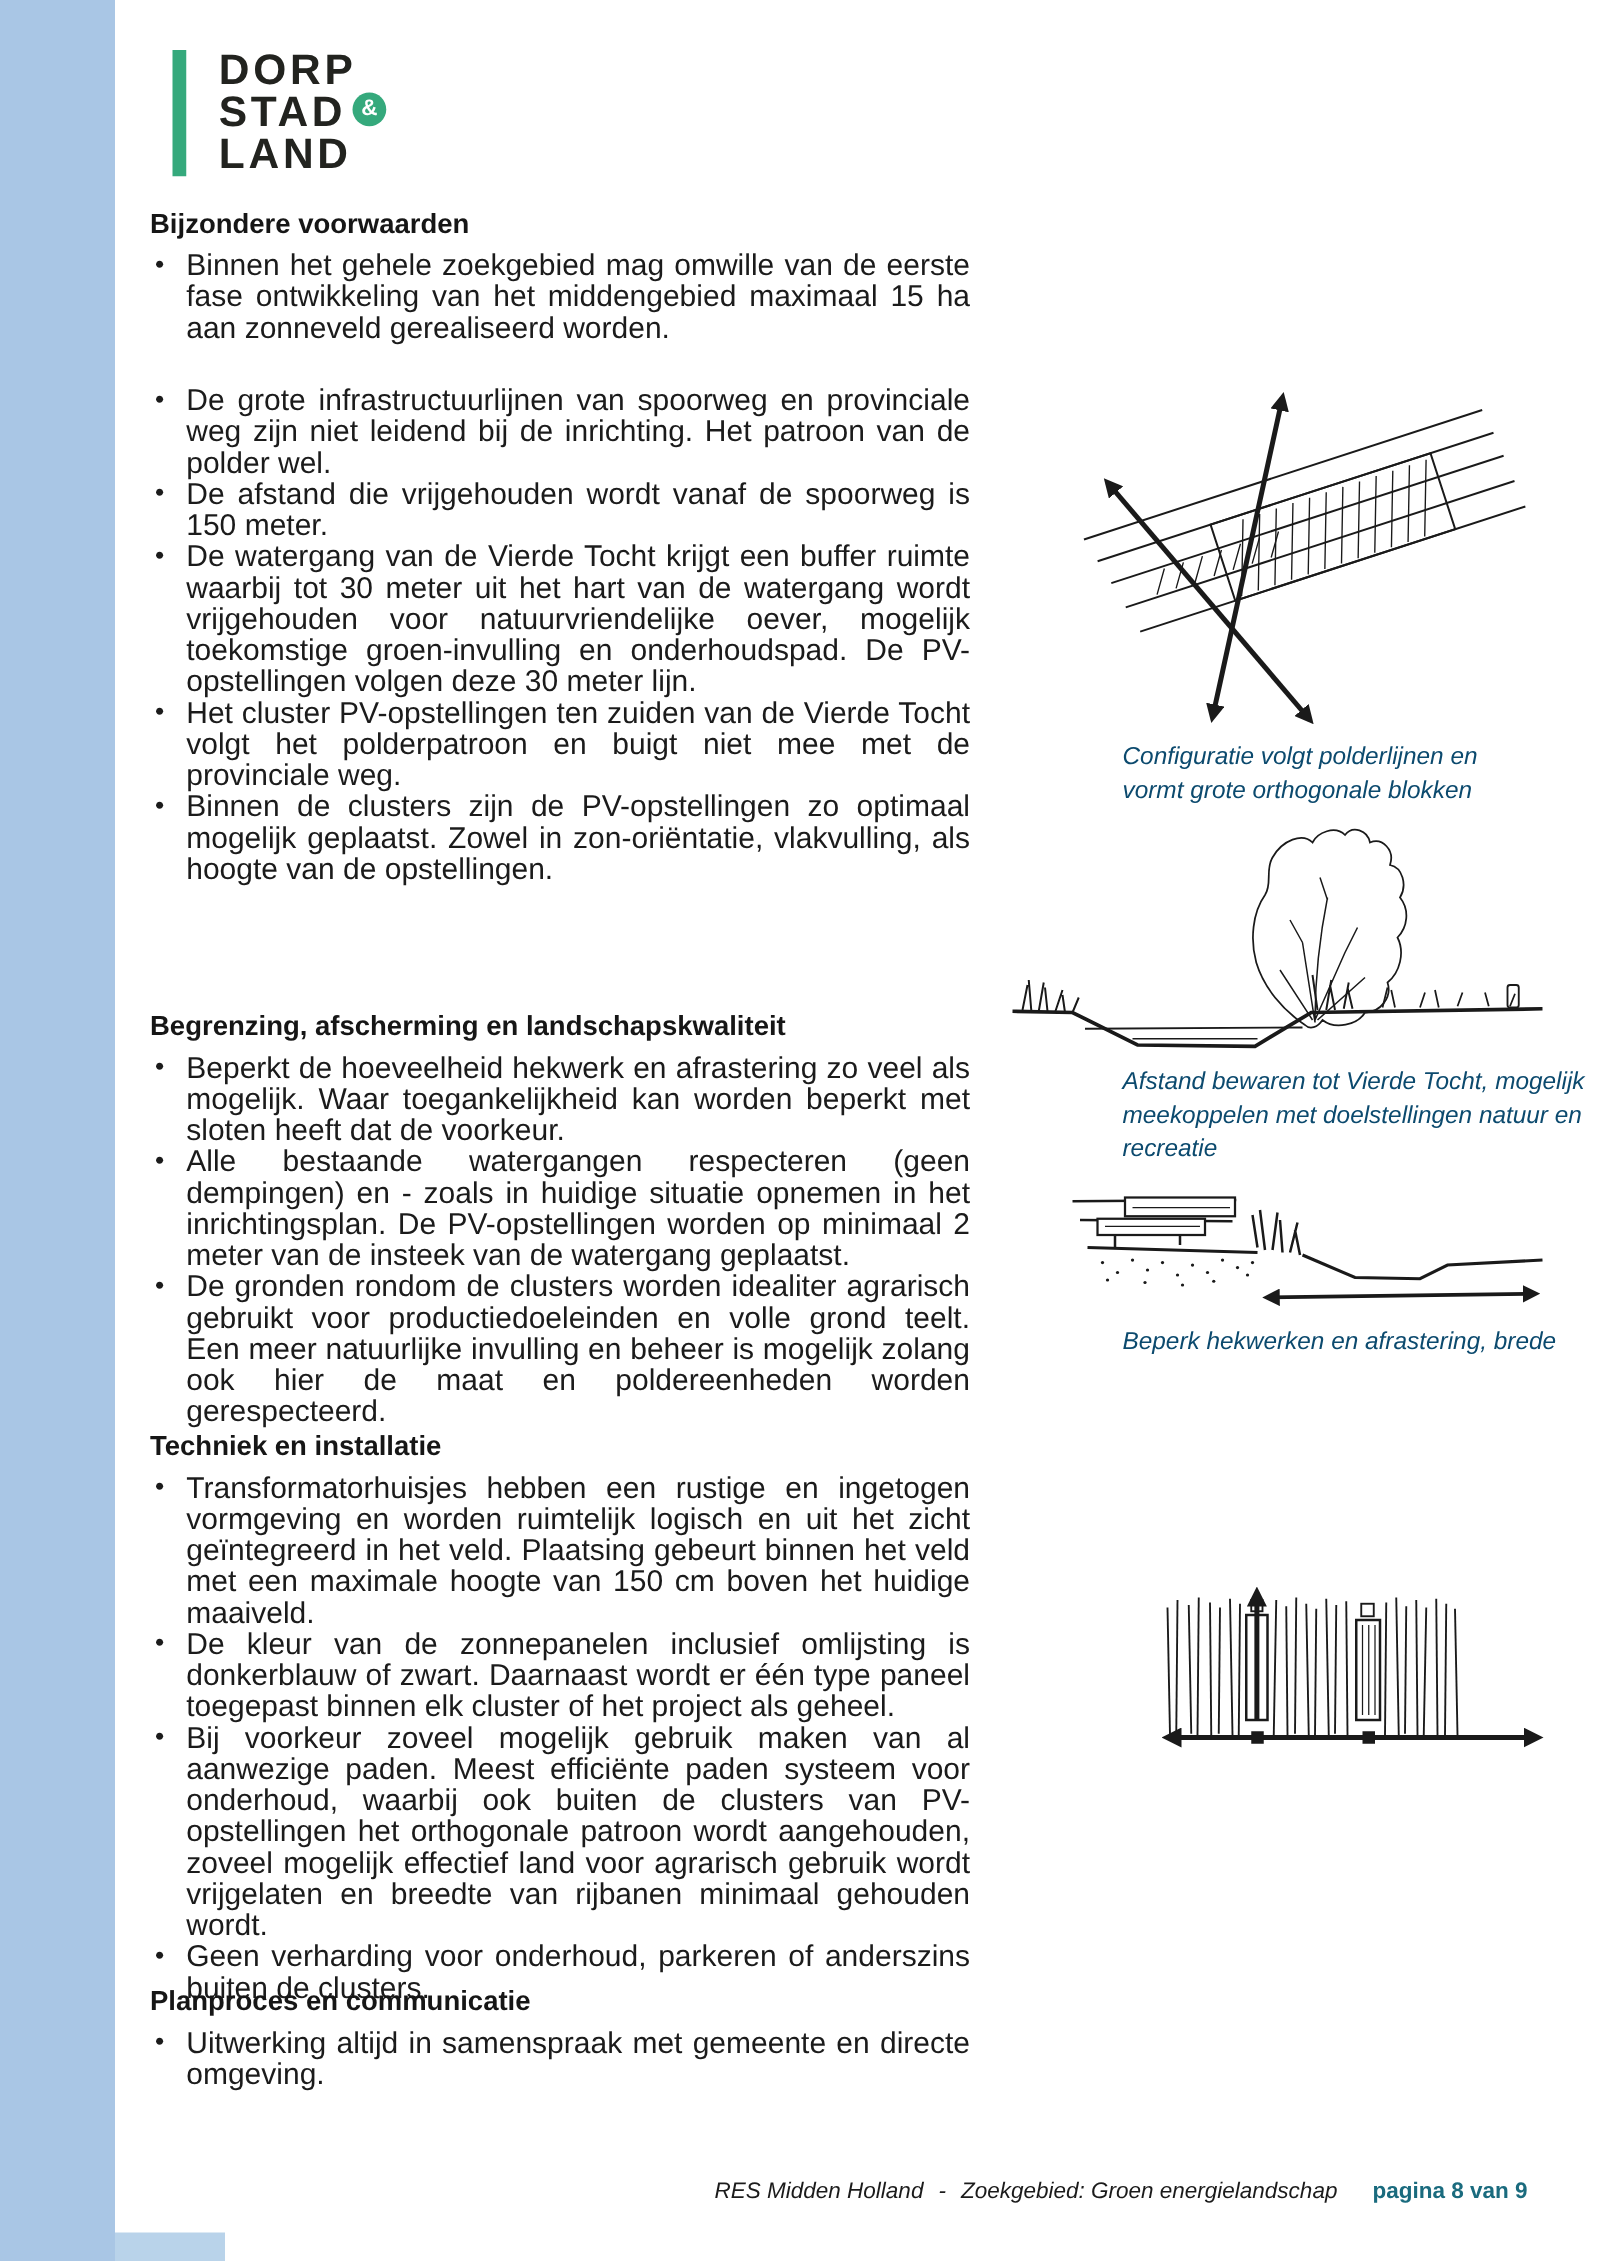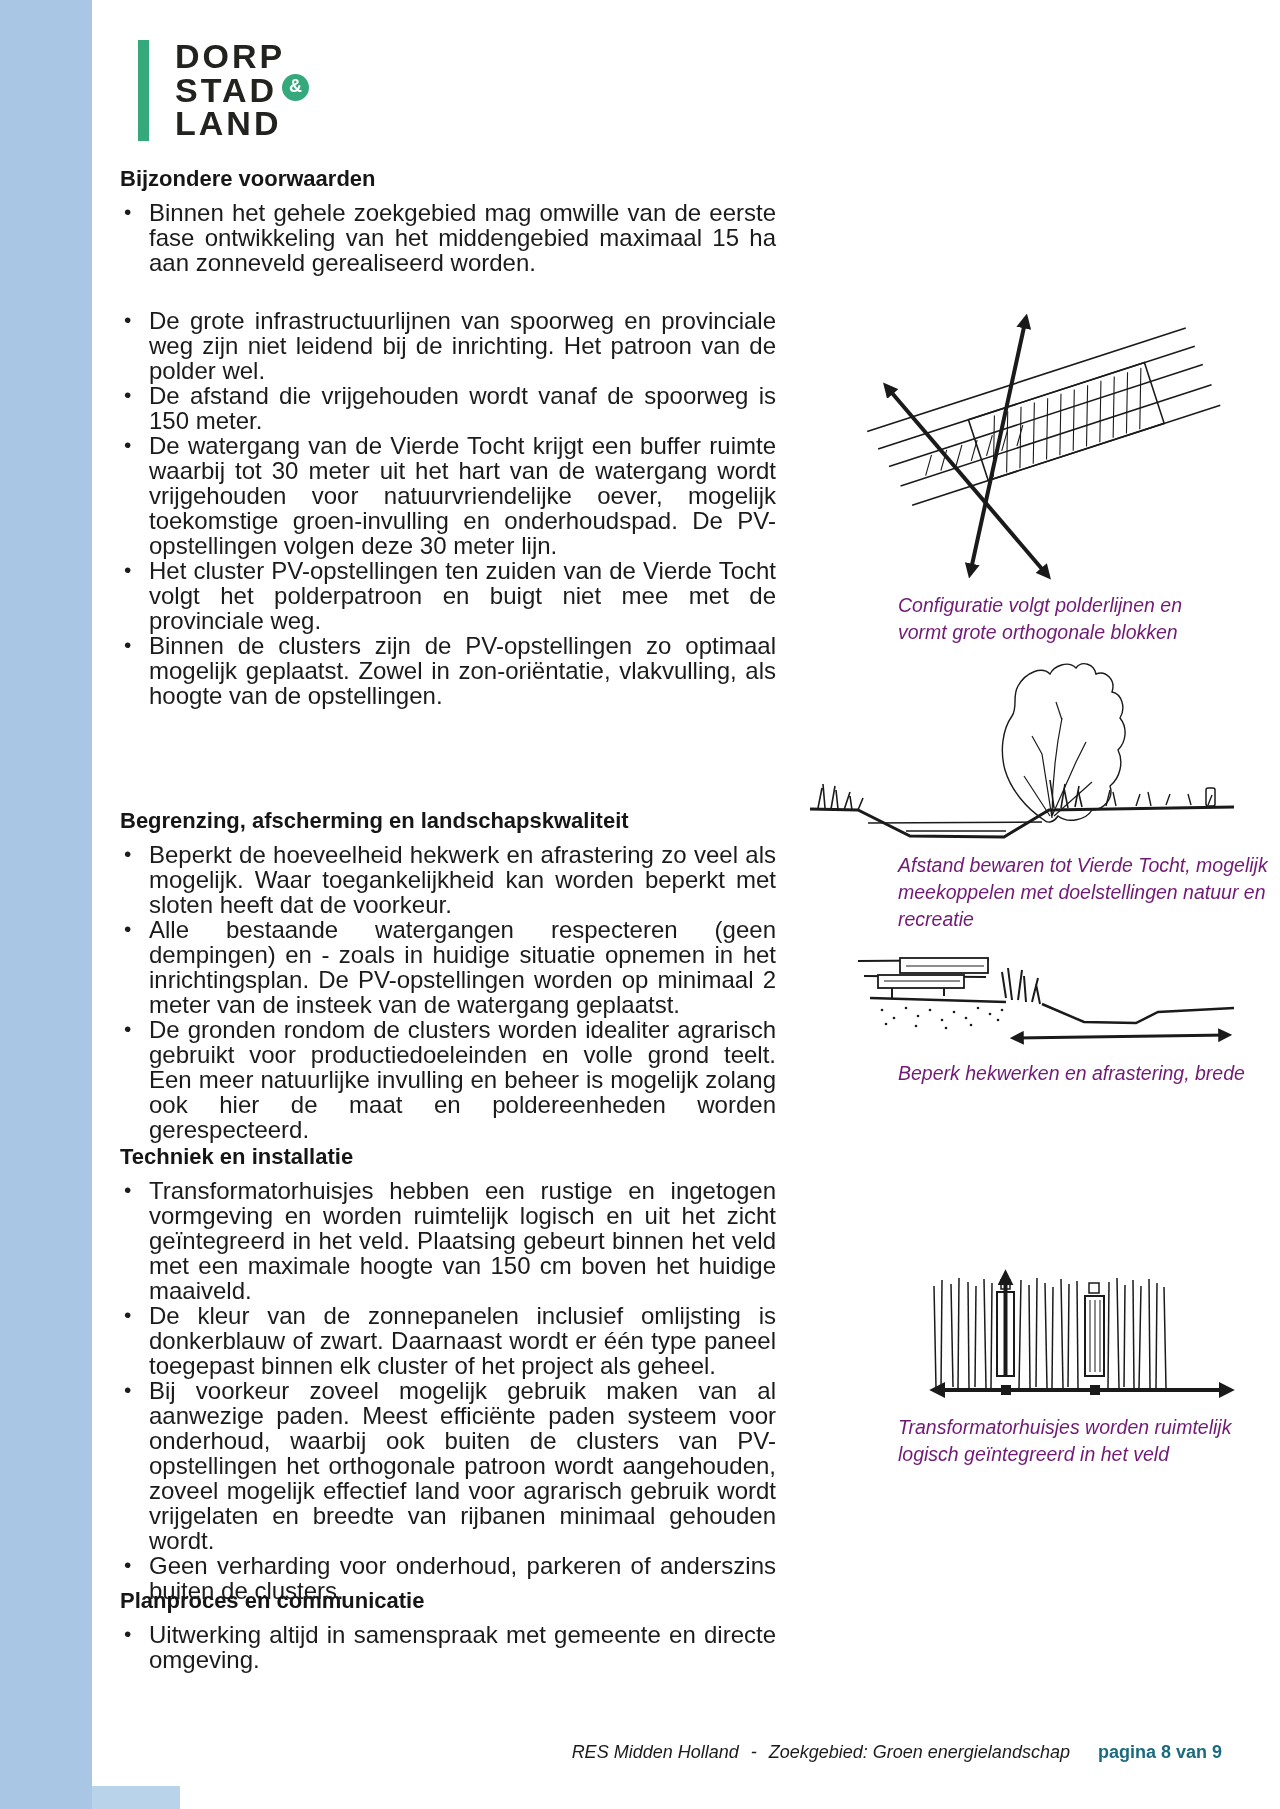--- a/index.html
+++ b/index.html
@@ -19,21 +19,21 @@
   
   .sec{position:absolute;left:120px;width:656px;}
   .sec h2{margin:0 0 9px 0;font-size:22px;line-height:25px;font-weight:700;color:#161616;}
   .sec ul{margin:0;padding:0;list-style:none;}
   .sec li{position:relative;padding-left:29px;font-size:24px;line-height:25px;text-align:justify;}
   .sec li::before{content:"\2022";position:absolute;left:4px;top:-1px;font-size:21px;}
 
   
   .fig{position:absolute;}
   .fig svg{display:block;}
-  .caption{position:absolute;font-style:italic;font-size:19.5px;line-height:27px;color:#701a75;white-space:nowrap;}
+  .caption{position:absolute;font-style:italic;font-size:19.5px;line-height:27px;color:#0c4a6e;white-space:nowrap;}
 
   
   .footer{position:absolute;left:420px;top:1742px;width:802px;text-align:right;font-size:18px;color:#1b1b1b;}
   .footer .doc{font-style:italic;}
   .footer .sep{font-style:italic;margin:0 12px;}
   .footer .pagenum{color:#1a6b7e;font-weight:700;margin-left:28px;}
 </style>
 </head>
 <body>
 
@@ -230,22 +230,18 @@
         <path d="M79.5,114 L79.5,12" fill="none" stroke-width="4" marker-end="url(#ah4)"></path>
         <rect x="159" y="34" width="19" height="80" fill="#ffffff" stroke-width="2"></rect>
         <path d="M164,38 L164,110 M169,38 L169,110 M174,38 L174,110" fill="none" stroke-width="1"></path>
         <rect x="163" y="21" width="10" height="10" fill="#ffffff" stroke-width="1.5"></rect>
         <path d="M8,128 L304,128" fill="none" stroke-width="4" marker-start="url(#ah4)" marker-end="url(#ah4)"></path>
       </g>
       <rect x="75" y="123" width="10" height="10" fill="#1a1a1a"></rect>
       <rect x="164" y="123" width="10" height="10" fill="#1a1a1a"></rect>
     </svg>
   </div>
-  <div class="caption" style="left:898px;top:1414px">
-    <div>Transformatorhuisjes worden ruimtelijk</div>
-    <div>logisch geïntegreerd in het veld</div>
-  </div>
 
   <div class="footer">
     <span class="doc">RES Midden Holland</span><span class="sep">-</span><span class="doc">Zoekgebied: Groen energielandschap</span><span class="pagenum">pagina 8 van 9</span>
   </div>
 
 </div>
 
 </body></html>

